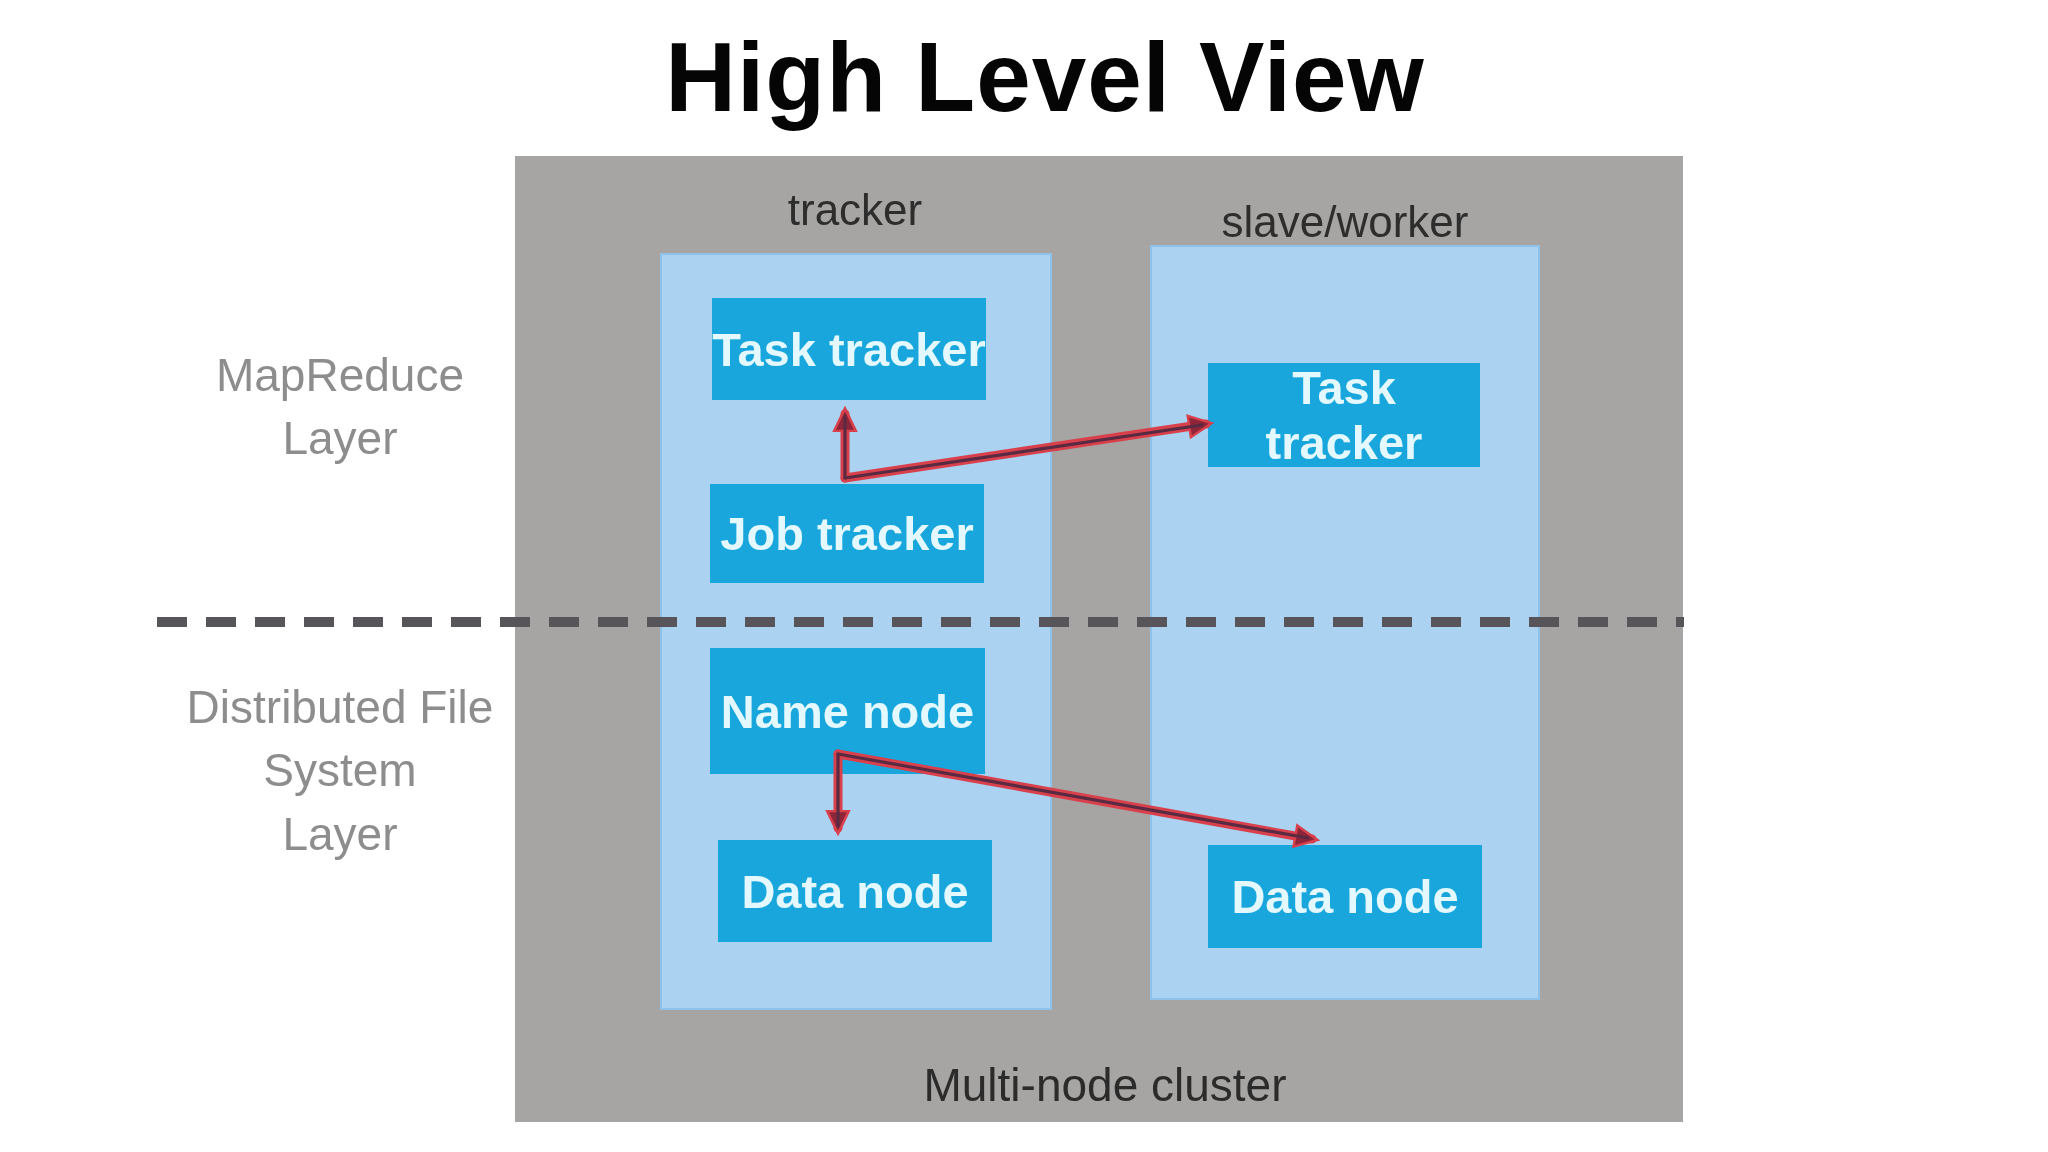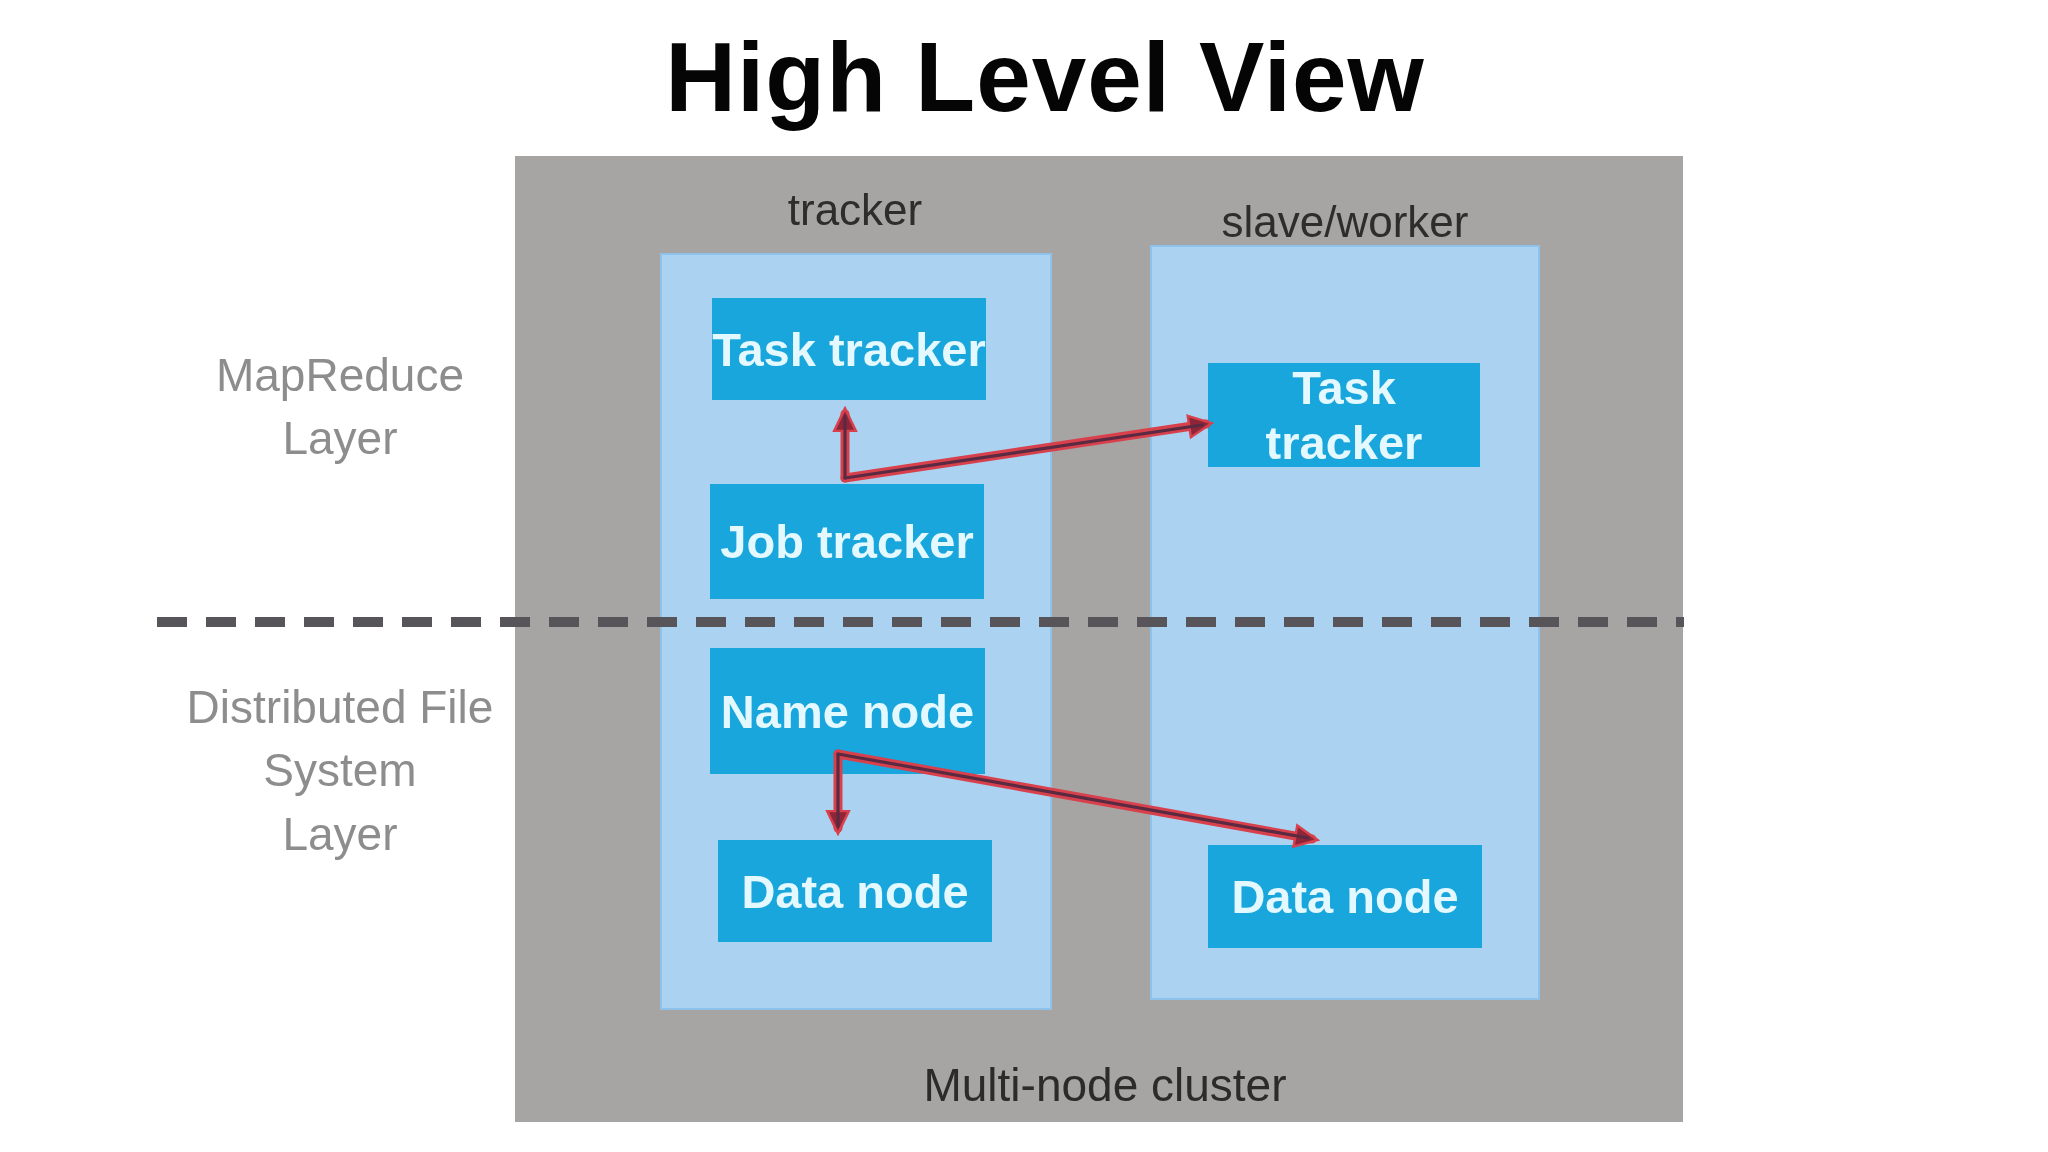--- a/index.html
+++ b/index.html
@@ -51,21 +51,21 @@
     background: #18a6dd;
     color: #e3f9ff;
     font-size: 47px;
     font-weight: bold;
     display: flex;
     align-items: center;
     justify-content: center;
     text-align: center;
   }
   .n-mtask { left: 712px; top: 298px; width: 274px; height: 102px; }
-  .n-mjob  { left: 710px; top: 484px; width: 274px; height: 115px;  }
+  .n-mjob  { left: 710px; top: 484px; width: 274px; height: 99px;  }
   .n-mname { left: 710px; top: 648px; width: 275px; height: 126px; }
   .n-mdata { left: 718px; top: 840px; width: 274px; height: 102px; }
   .n-stask { left: 1208px; top: 363px; width: 272px; height: 104px; }
   .n-sdata { left: 1208px; top: 845px; width: 274px; height: 103px; }
 
   .layer-label {
     left: 120px; width: 440px;
     text-align: center;
     font-size: 46px;
     color: #8d8d8d;

